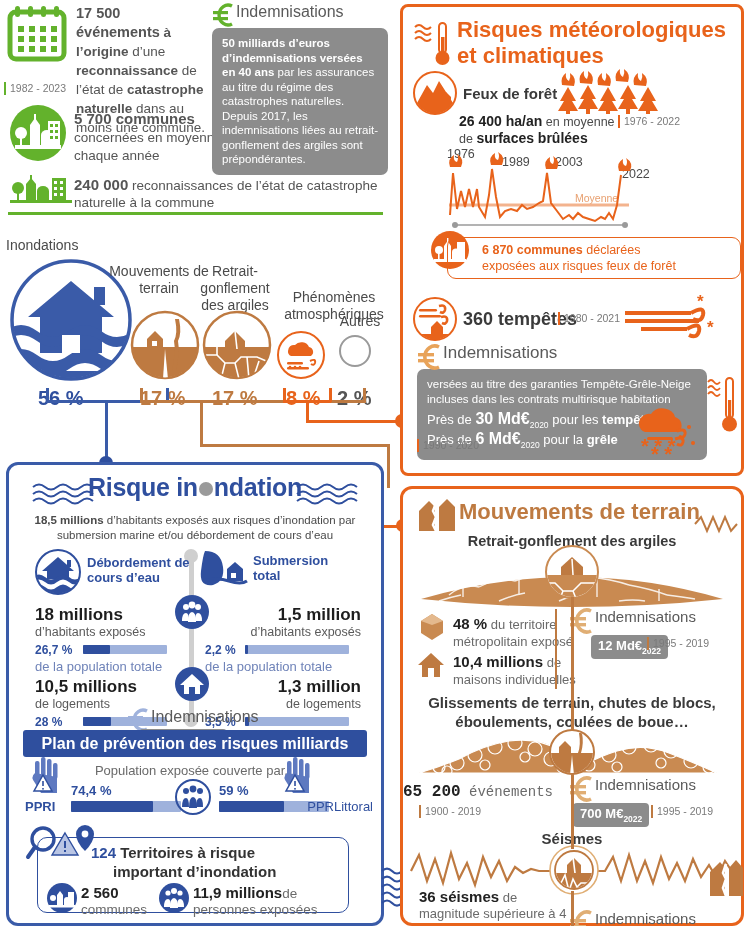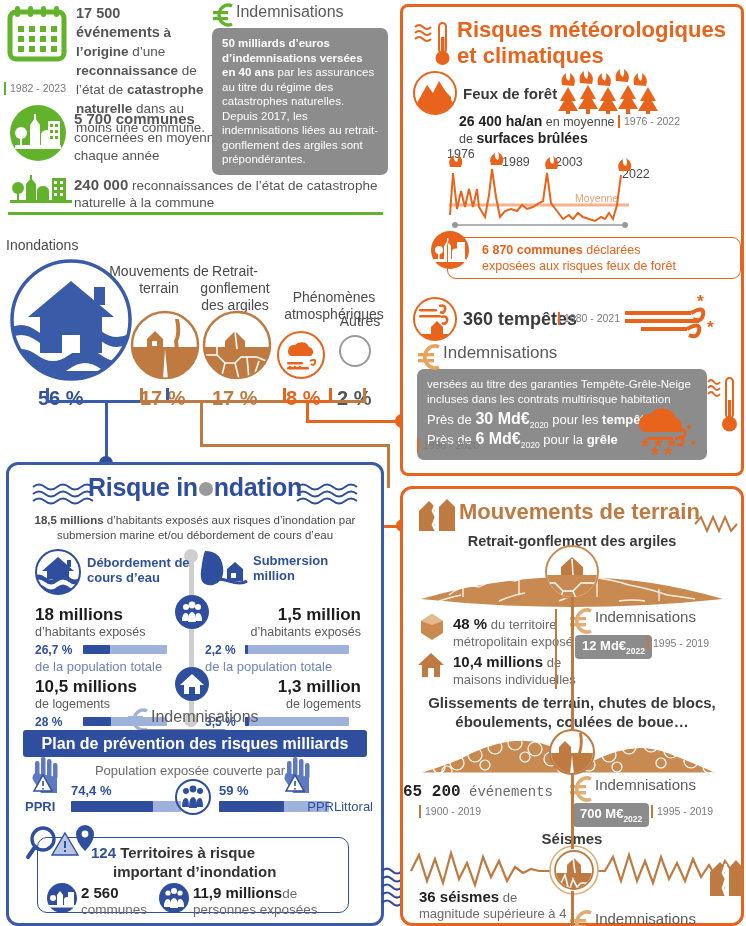--- a/index.html
+++ b/index.html
@@ -538,21 +538,21 @@
   <div class="bar-cap" style="left:26px;top:266px;">du total des logements</div>
 
   <svg class="abs" style="left:192px;top:82px;" width="46" height="46" viewBox="0 0 46 46">
     <path d="M4 4 q16 0 18 16 q2 14 -10 18 q-14 2 -12 -14 q2 -16 4 -20z" fill="#2F4F9E"></path>
     <path d="M26 22 l8 -7 l8 7 v12 h-16z" fill="#2F4F9E"></path>
     <rect x="30" y="26" width="5" height="5" fill="#fff"></rect>
     <path d="M2 34 q14 -4 26 0 t18 0" fill="none" stroke="#2F4F9E" stroke-width="3"></path>
   </svg>
   <div class="col-head" style="left:244px;top:88px;">
     <span>Submersion</span><br>
-    <span>million</span>
+    <span>total</span>
   </div>
   <div class="num-big" style="right:20px;top:140px;text-align:right;">1,5 million</div>
   <div class="num-sub" style="right:20px;top:160px;text-align:right;">d’habitants exposés</div>
   <div class="bar-pct" style="left:196px;top:178px;">2,2 %</div>
   <div class="bar-track" style="left:236px;top:180px;width:104px;">
     <div class="bar-fill" style="left:0;top:0;width:3px;"></div>
   </div>
   <div class="bar-cap" style="left:196px;top:194px;">de la population totale</div>
 
   <div class="num-big" style="right:20px;top:212px;text-align:right;">1,3 million</div>
@@ -773,21 +773,21 @@
   <div class="abs" style="left:166px;top:118px;width:170px;">
     <div style="position:relative;height:24px;">
       <svg style="position:absolute;left:0;top:0;width:26px;height:28px;" viewBox="0 0 26 28">
         <path d="M22 4 A10 11 0 1 0 22 24" fill="none" stroke="#E0AE74" stroke-width="3.6"></path>
         <rect x="1" y="10" width="16" height="3.4" fill="#E0AE74"></rect>
         <rect x="1" y="16" width="16" height="3.4" fill="#E0AE74"></rect>
       </svg>
       <div class="indem-title" style="padding-left:26px;font-size:15px;">Indemnisations</div>
     </div>
   </div>
-  <div class="grey-chip" style="left:172px;top:146px;text-align:center;">
+  <div class="grey-chip" style="left:188px;top:146px;text-align:center;">
     <span>12 Md€</span><span class="sub2">2022</span>
   </div>
   <span class="abs daterange br" style="left:244px;top:148px;">1995 - 2019</span>
 
   <div class="heading-c" style="top:204px;">
     <span>Glissements de terrain, chutes de blocs,</span><br>
     <span>éboulements, coulées de boue…</span>
   </div>
   <svg class="abs" style="left:14px;top:244px;" width="310" height="42" viewBox="0 0 310 42">
     <g fill="#C98A51" stroke="#fff" stroke-width="1.2">

